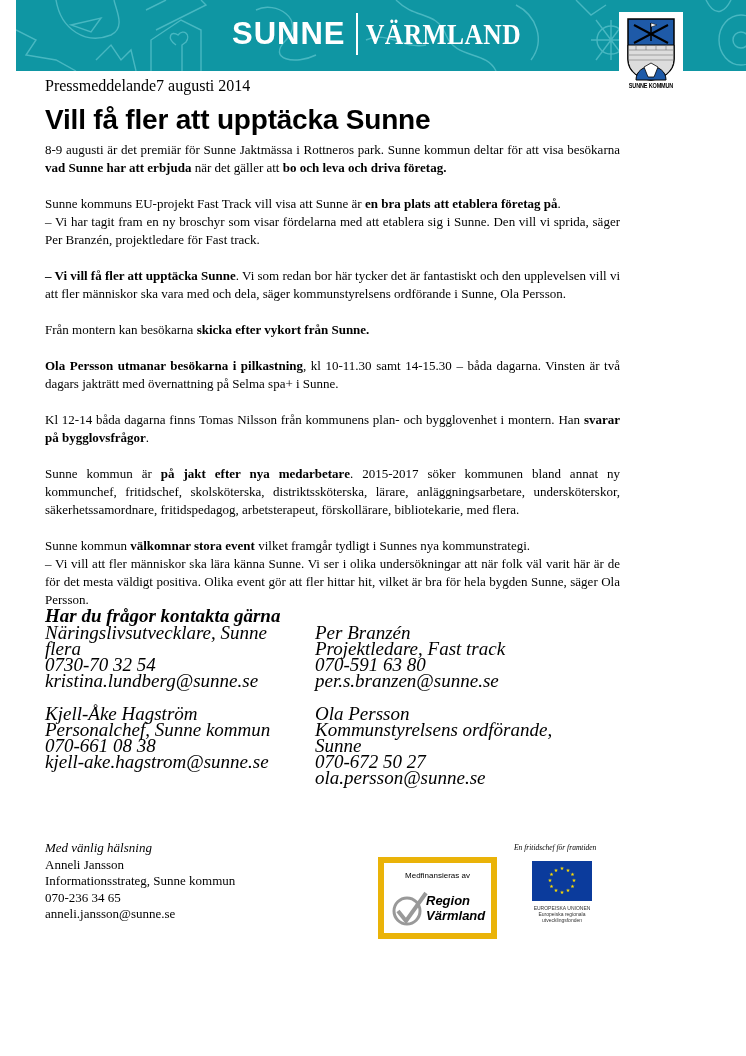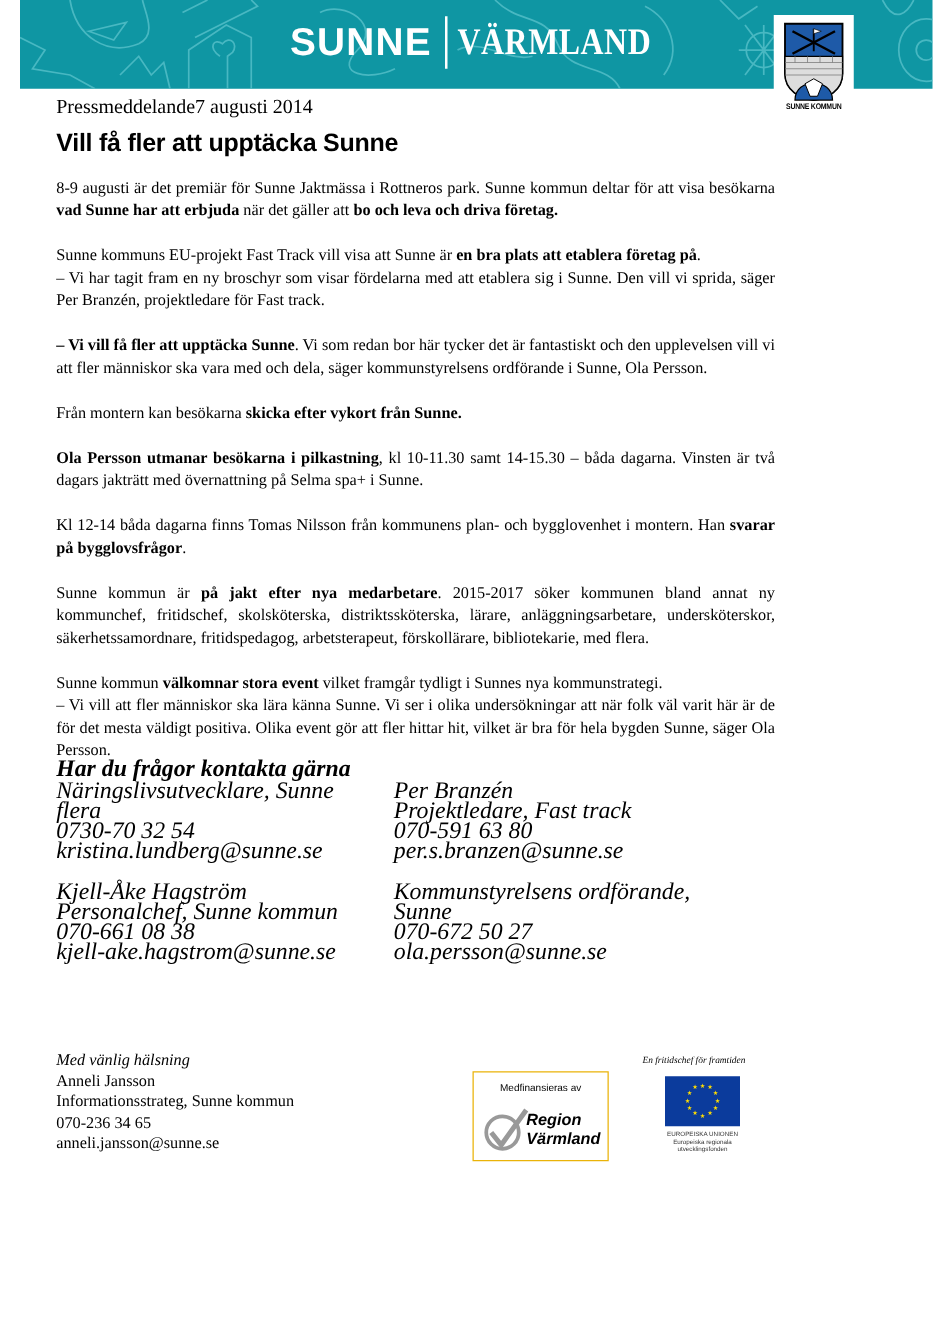--- a/index.html
+++ b/index.html
@@ -7,30 +7,30 @@
   .banner{position:absolute;left:16px;top:0;width:746px;height:71px;background:#0f96a3;overflow:hidden;}
   .banner svg.art{position:absolute;left:0;top:0;}
   .brand{position:absolute;left:216px;top:14px;height:40px;display:flex;align-items:center;color:#fff;}
   .brand .sunne{font-family:"Liberation Sans",sans-serif;font-weight:bold;font-size:31px;letter-spacing:1px;}
   .brand .div{width:2px;height:42px;background:#fff;margin:0 8px 0 10px;}
   .brand .varmland{font-family:"Liberation Serif",serif;font-weight:bold;font-size:30px;transform:scaleX(0.85);transform-origin:left center;letter-spacing:0.5px;}
   .crest-box{position:absolute;left:619px;top:12px;width:64px;height:84px;background:#fff;}
   .crest-box svg{position:absolute;left:7px;top:5px;}
   .crest-label{position:absolute;left:0;top:70px;width:64px;text-align:center;font-family:"Liberation Sans",sans-serif;font-size:6.5px;font-weight:bold;letter-spacing:-0.2px;transform:scaleX(0.85);}
   .pm{position:absolute;left:45px;top:77px;font-size:16px;}
-  h1{position:absolute;left:45px;top:104px;margin:0;font-family:"Liberation Sans",sans-serif;font-weight:bold;font-size:20px;letter-spacing:-0.2px;}
+  h1{position:absolute;left:45px;top:104px;margin:0;font-family:"Liberation Sans",sans-serif;font-weight:bold;font-size:28px;letter-spacing:-0.2px;}
   .body{position:absolute;left:45px;top:141px;width:575px;font-size:13px;line-height:18px;}
   .body p{margin:0 0 18px 0;text-align:justify;}
   .body b{font-weight:bold;}
   .contacts{position:absolute;left:45px;top:608px;width:500px;font-size:19px;line-height:16px;font-style:italic;}
   .contacts .head{font-weight:bold;}
   .col{position:absolute;width:260px;}
   .sig{position:absolute;left:45px;top:840px;font-size:13px;line-height:16.5px;}
   .sig .i{font-style:italic;}
-  .region{position:absolute;left:378px;top:857px;width:107px;height:70px;border:1px solid #eab308;background:#fff;}
+  .region{position:absolute;left:378px;top:857px;width:107px;height:70px;border:6px solid #eab308;background:#fff;}
   .region .t{position:absolute;left:0;top:8px;width:107px;text-align:center;font-family:"Liberation Sans",sans-serif;font-size:8px;}
   .region .r1{position:absolute;left:42px;top:30px;font-family:"Liberation Sans",sans-serif;font-size:13px;font-weight:bold;font-style:italic;}
   .region .r2{position:absolute;left:42px;top:45px;font-family:"Liberation Sans",sans-serif;font-size:13px;font-weight:bold;font-style:italic;}
   .region svg{position:absolute;left:6px;top:26px;}
   .eu-top{position:absolute;left:514px;top:843px;font-size:7.5px;font-style:italic;font-family:"Liberation Serif",serif;}
   .eu-flag{position:absolute;left:532px;top:861px;width:60px;height:40px;background:#0b3b9c;}
   .eu-text{position:absolute;left:522px;top:905px;width:80px;text-align:center;font-family:"Liberation Sans",sans-serif;font-size:5px;line-height:6px;color:#333;}
 </style>
 </head>
 <body>
@@ -115,20 +115,21 @@
     <div>070-591 63 80</div>
     <div>per.s.branzen@sunne.se</div>
   </div>
   <div class="col" style="left:0;top:98px;">
     <div>Kjell-Åke Hagström</div>
     <div>Personalchef, Sunne kommun</div>
     <div>070-661 08 38</div>
     <div>kjell-ake.hagstrom@sunne.se</div>
   </div>
   <div class="col" style="left:270px;top:98px;">
+    <div>Ola Persson</div>
     <div>Kommunstyrelsens ordförande, Sunne</div>
     <div>070-672 50 27</div>
     <div>ola.persson@sunne.se</div>
   </div>
 </div>
 
 <div class="sig">
   <div class="i">Med vänlig hälsning</div>
   <div>Anneli Jansson</div>
   <div>Informationsstrateg, Sunne kommun</div>

